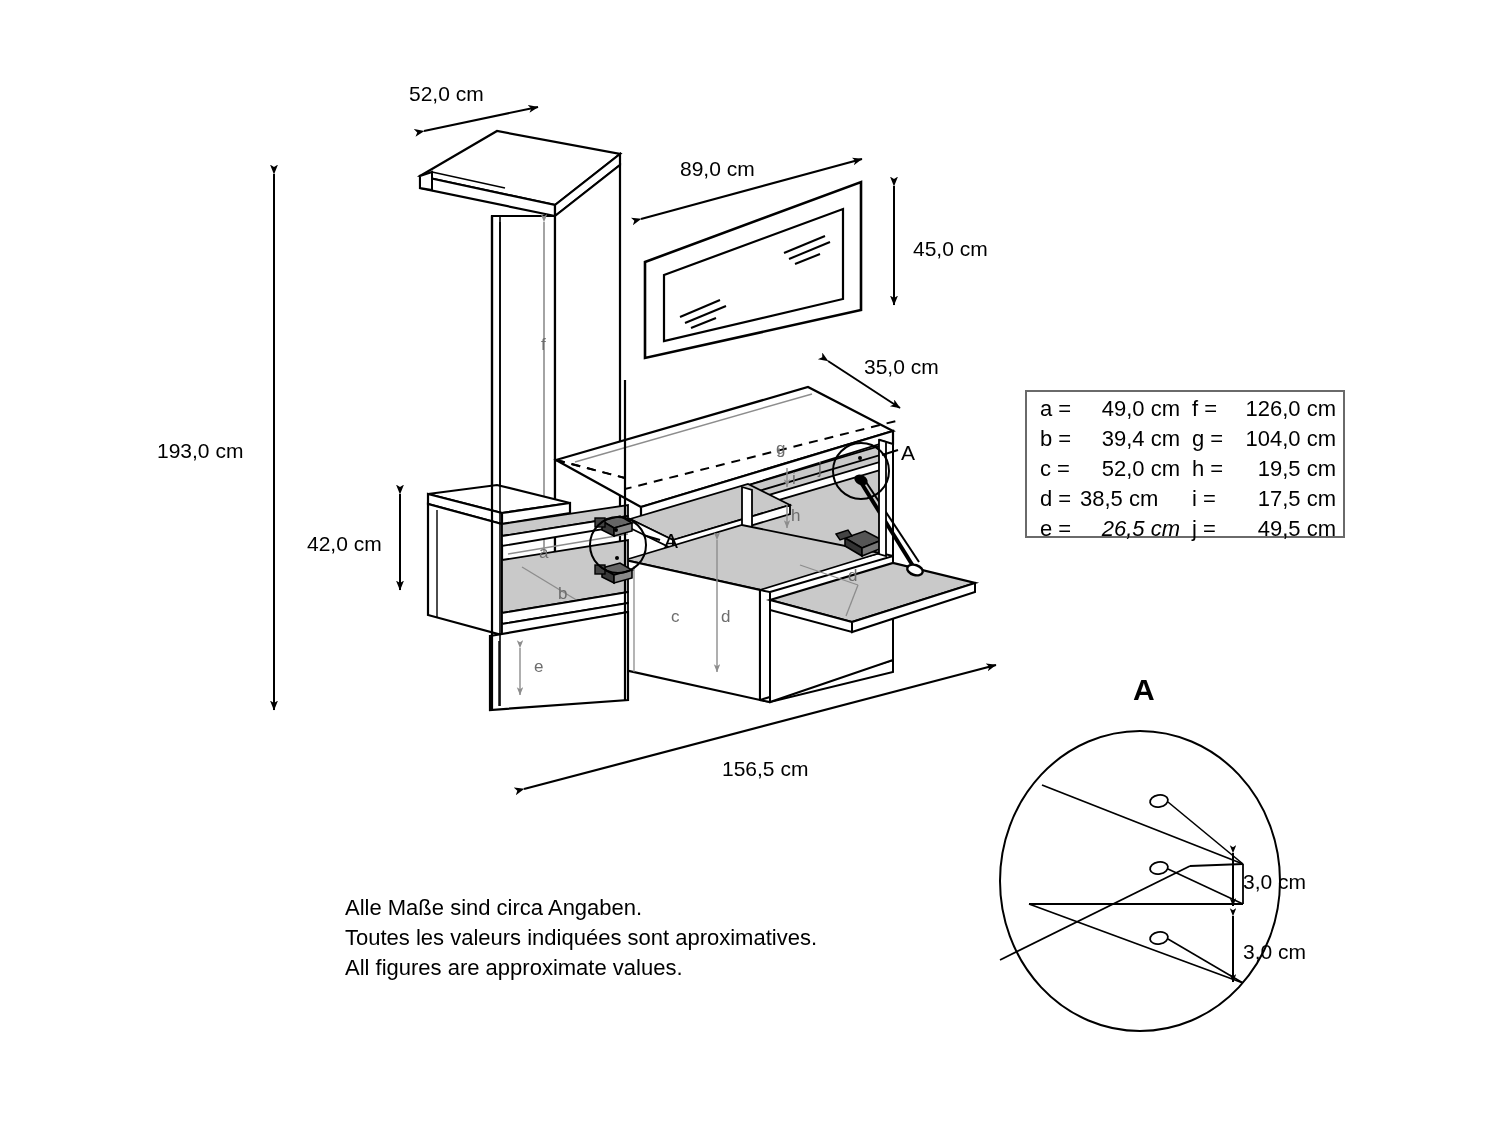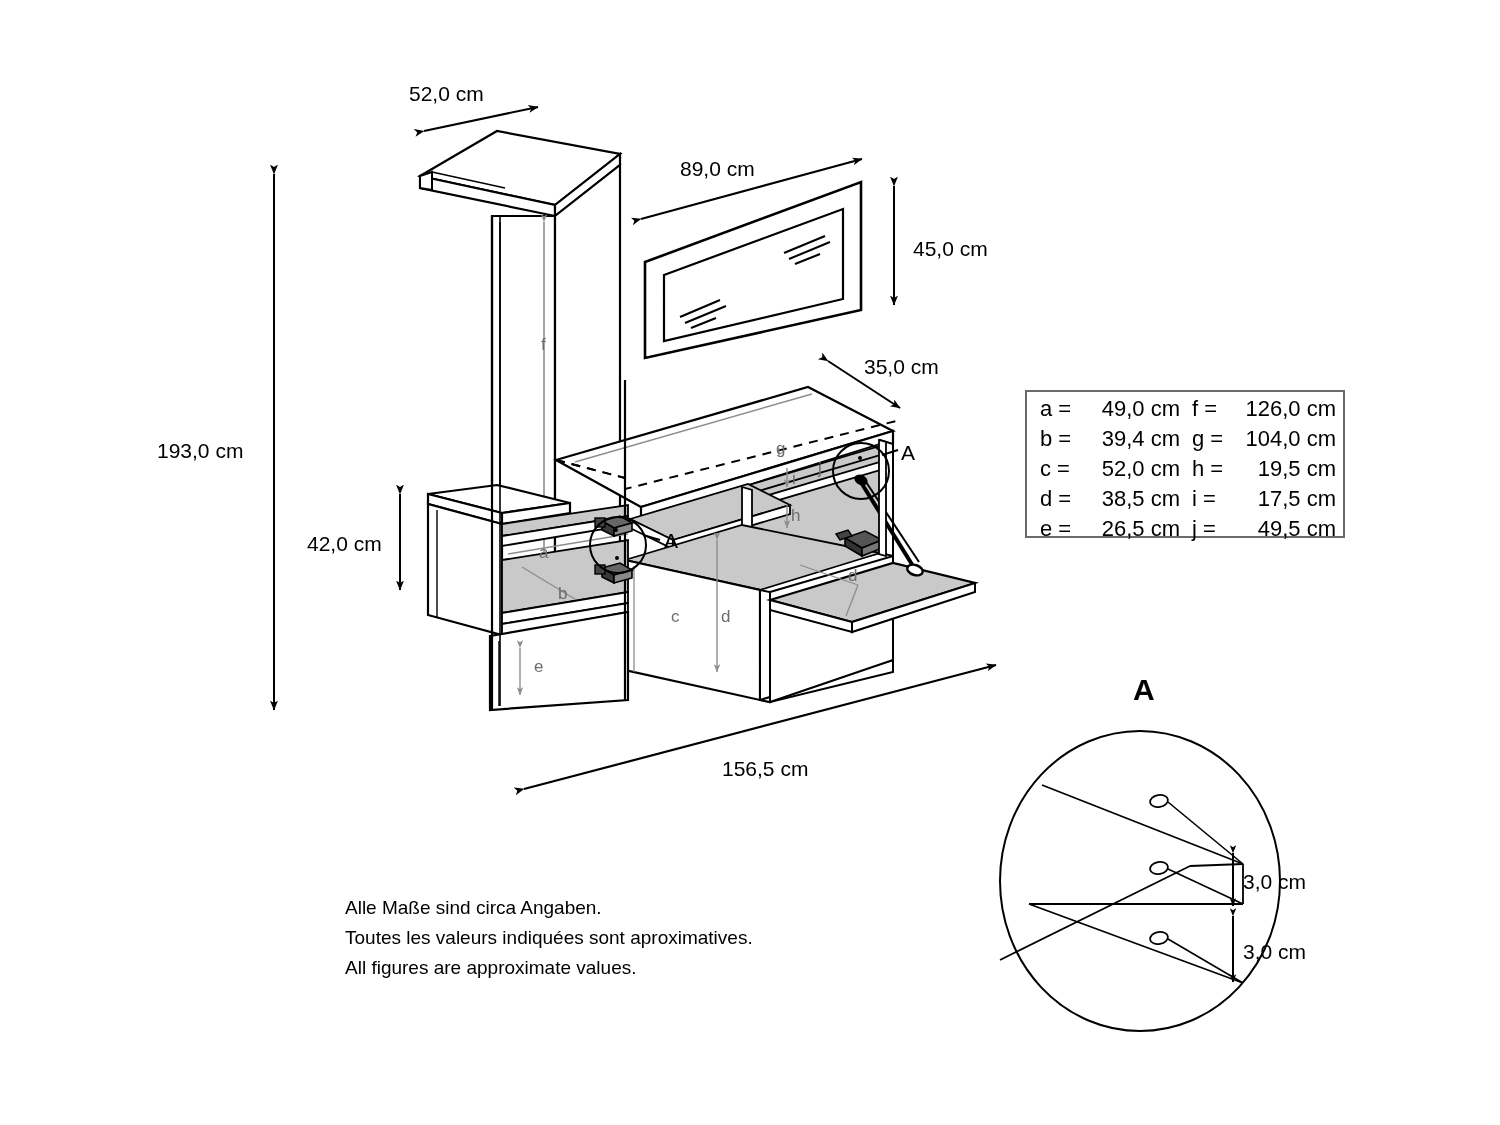--- a/index.html
+++ b/index.html
@@ -2,21 +2,21 @@
 <html><head>
 <meta charset="utf-8">
 <style>
   html,body{margin:0;padding:0;background:#ffffff;}
   body{width:1500px;height:1125px;overflow:hidden;
        font-family:"Liberation Sans","DejaVu Sans",sans-serif;}
   #stage{position:relative;width:1500px;height:1125px;background:#fff;}
   svg{position:absolute;left:0;top:0;}
   .dimtxt{font-family:"Liberation Sans","DejaVu Sans",sans-serif;font-size:21px;fill:#000;}
   .legtxt{font-family:"Liberation Sans","DejaVu Sans",sans-serif;font-size:22px;fill:#3b3b3b;}
-  .notetxt{font-family:"Liberation Sans","DejaVu Sans",sans-serif;font-size:19px;fill:#000;}
+  .notetxt{font-family:"Liberation Sans","DejaVu Sans",sans-serif;font-size:22px;fill:#000;}
   .lbl{font-family:"Liberation Sans","DejaVu Sans",sans-serif;font-size:17px;fill:#6d6d6d;}
   .bigA{font-family:"Liberation Sans","DejaVu Sans",sans-serif;font-size:30px;font-weight:bold;fill:#000;}
   .calloutA{font-family:"Liberation Sans","DejaVu Sans",sans-serif;font-size:21px;fill:#000;}
   .detA{font-family:"Liberation Sans","DejaVu Sans",sans-serif;font-size:21px;fill:#000;}
 </style>
 </head>
 <body>
 
 <div id="stage">
 
@@ -276,27 +276,27 @@
         <td class="legtxt" style="padding:0 0 4px 0;text-align:right;">104,0 cm</td>
       </tr>
       <tr>
         <td class="legtxt" style="padding:0 0 4px 0;">c =</td>
         <td class="legtxt" style="padding:0 0 4px 0;text-align:right;">52,0 cm</td>
         <td class="legtxt" style="padding:0 0 4px 12px;">h =</td>
         <td class="legtxt" style="padding:0 0 4px 0;text-align:right;">19,5 cm</td>
       </tr>
       <tr>
         <td class="legtxt" style="padding:0 0 4px 0;">d =</td>
-        <td class="legtxt" style="padding:0 0 4px 0;text-align:right;">38,5 cm</td>
+        <td class="legtxt" style="padding:0 0 4px 0;">38,5 cm</td>
         <td class="legtxt" style="padding:0 0 4px 12px;">i =</td>
         <td class="legtxt" style="padding:0 0 4px 0;text-align:right;margin-top:44px;">17,5 cm</td>
       </tr>
       <tr>
         <td class="legtxt" style="padding:0;">e =</td>
-        <td class="legtxt" style="padding:0;text-align:right;">26,5 cm</td>
+        <td class="legtxt" style="padding:0;text-align:right;font-style:italic;">26,5 cm</td>
         <td class="legtxt" style="padding:0 0 0 12px;">j =</td>
         <td class="legtxt" style="padding:0;text-align:right;margin-top:44px;">49,5 cm</td>
       </tr>
     </tbody>
   </table>
 </div>
 
 <div style="position:absolute;left:345px;top:893px;line-height:30px;">
   <div class="notetxt">Alle Maße sind circa Angaben.</div>
   <div class="notetxt">Toutes les valeurs indiquées sont aproximatives.</div>

